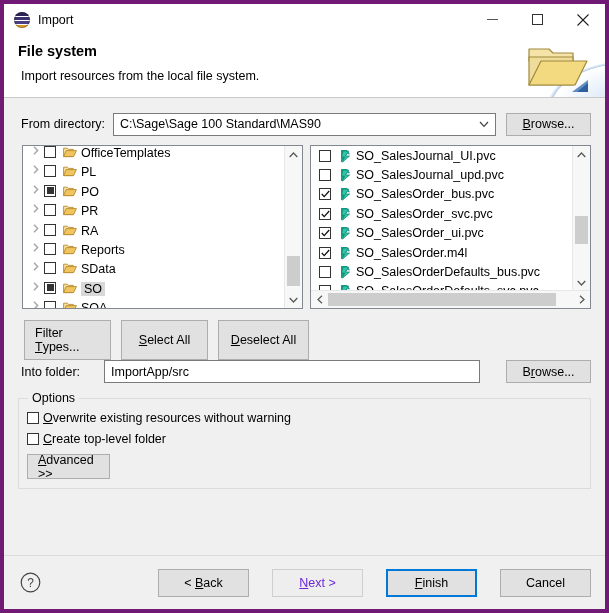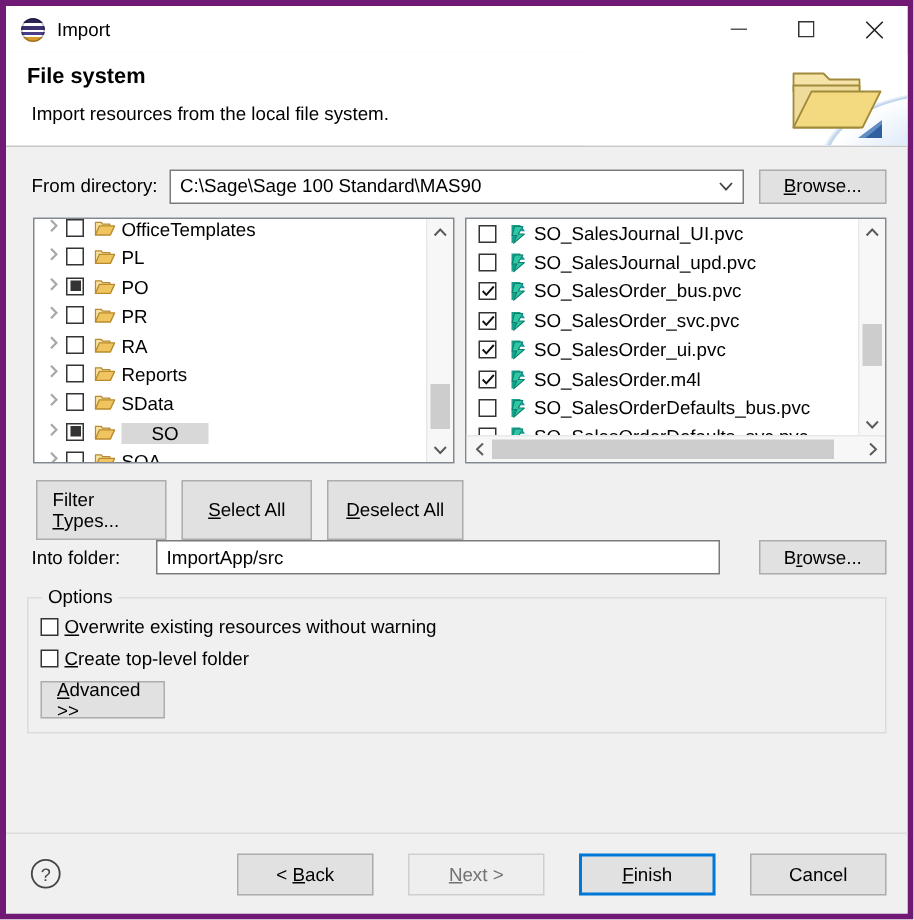--- a/index.html
+++ b/index.html
@@ -112,21 +112,21 @@
     box-sizing:border-box;position:relative;overflow:hidden;
   }
   .panel.left{width:281px;}
   .gap{width:7px;flex:0 0 auto;}
   .panel.right{flex:1 1 auto;}
 
   .listarea{position:absolute;left:0;top:0;bottom:0;right:17px;overflow:hidden;}
   .panel.right .listarea{bottom:17px;}
 
   .trow{height:19.4px;display:flex;align-items:flex-start;font-size:12.5px;white-space:nowrap;padding-left:4px;}
-  .trow.sel .nm{background:#d8d8d8;padding:0 20px;}
+  .trow.sel .nm{background:#d8d8d8;padding:0 3px;}
   .twisty{width:17px;display:flex;align-items:center;justify-content:center;flex:0 0 auto;}
   .cb{
     width:12px;height:12px;box-sizing:border-box;
     border:1px solid #333;background:#fff;flex:0 0 auto;margin-right:5px;
     display:flex;align-items:center;justify-content:center;
   }
   .cb.grey:after{content:"";width:7px;height:7px;background:#333;display:block;}
   .cb.chk svg{display:block;}
   .ficon{width:17px;flex:0 0 auto;display:flex;align-items:center;justify-content:center;margin-right:3px;}
   .nm{color:#000;}
@@ -183,21 +183,21 @@
     position:relative;
   }
   .help{position:absolute;left:16px;top:16px;width:21px;height:21px;}
   .fbtns{position:absolute;right:14px;top:13px;display:flex;gap:23px;}
   .fbtn{
     width:91px;height:28px;box-sizing:border-box;
     background:#e1e1e1;border:1px solid #adadad;
     display:flex;align-items:center;justify-content:center;
     font-size:12.5px;color:#000;
   }
-  .fbtn.disabled{color:#737373;border-color:#cfcfcf;background:#eeeeee;}
+  .fbtn.disabled{color:#6d28d9;border-color:#cfcfcf;background:#eeeeee;}
   .fbtn.primary{
     background:#e1e1e1;border:2px solid #0078d7;
   }
 </style>
 </head>
 <body>
 
 <div class="window">
 
   <div class="titlebar">

